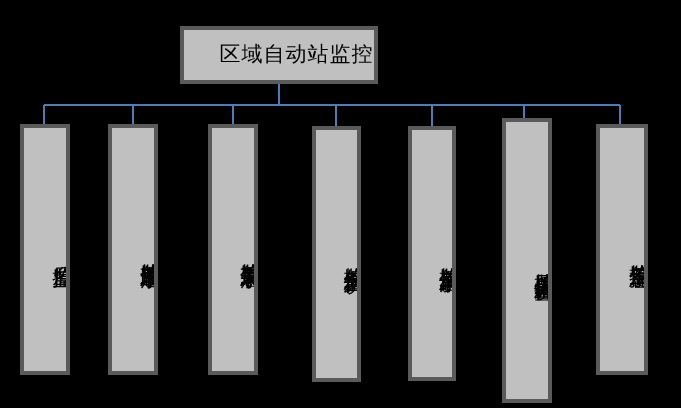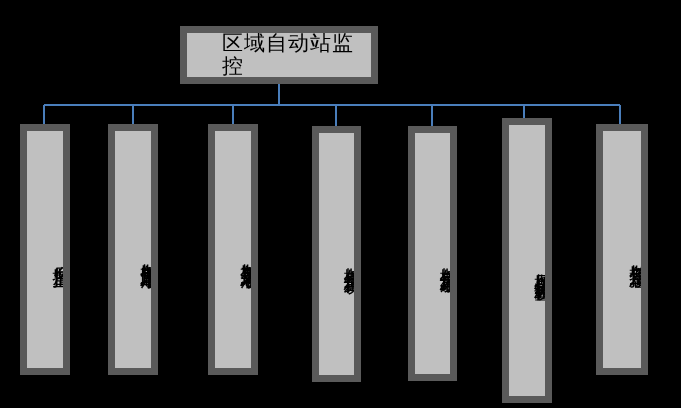--- a/index.html
+++ b/index.html
@@ -22,21 +22,21 @@
     left: 0;
     top: 0;
     width: 681px;
     height: 408px;
     pointer-events: none;
   }
   .node {
     position: absolute;
     box-sizing: border-box;
     background: #c0c0c0;
-    border: 7px solid #a21caf;
+    border: 4px solid #a21caf;
     display: flex;
     align-items: center;
     justify-content: center;
     color: #000000;
     overflow: hidden;
     padding-left: 35px;
   }
   .node-root {
     font-family: "DejaVu Serif", serif;
     font-size: 21px;

